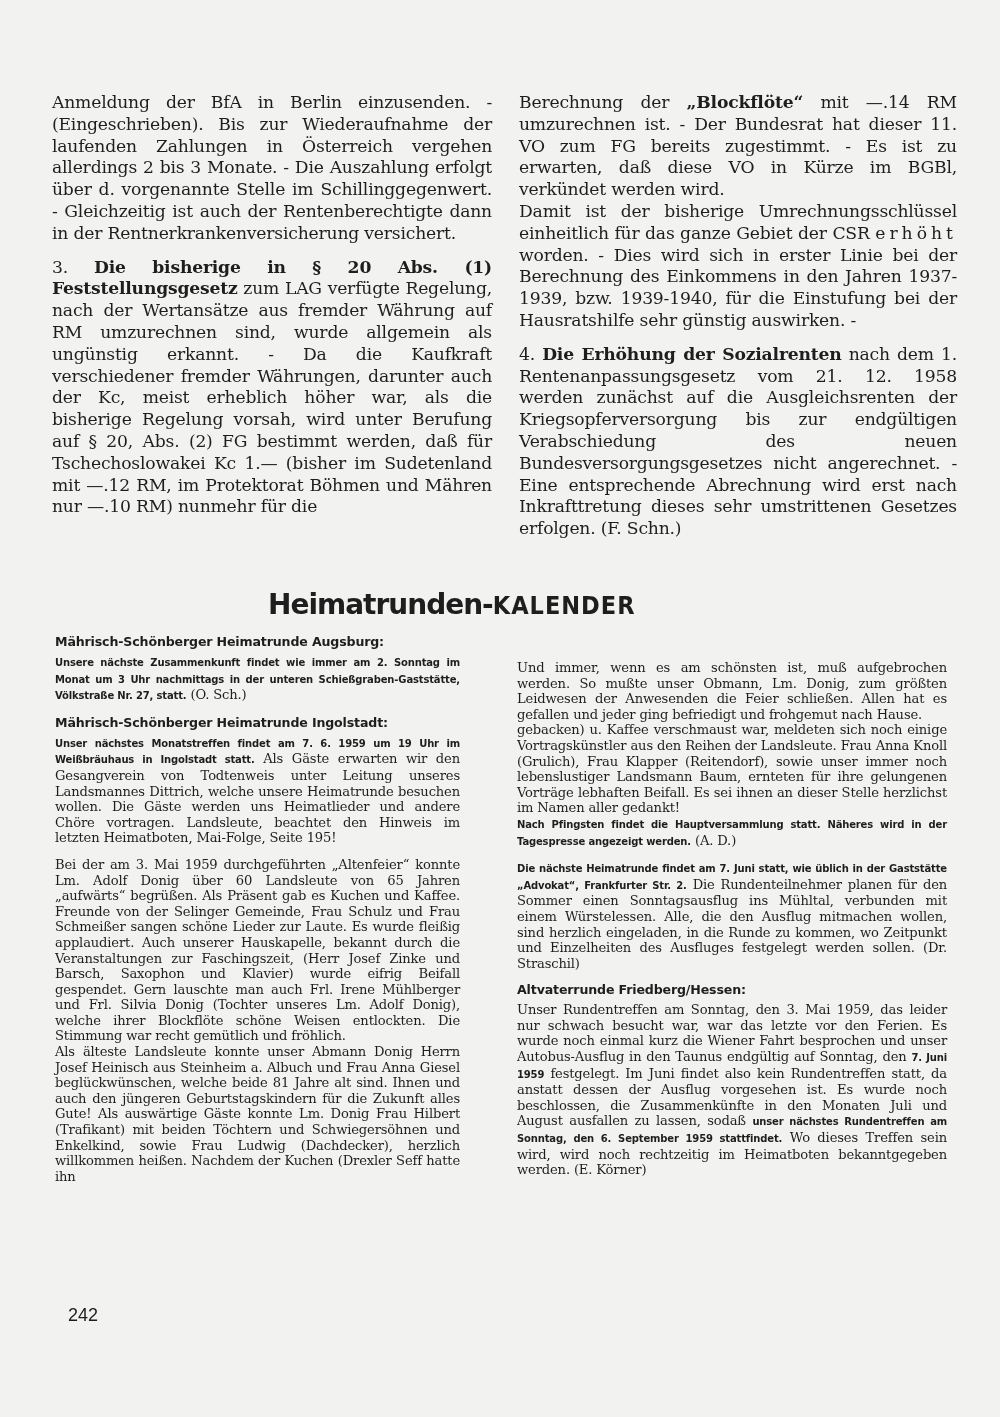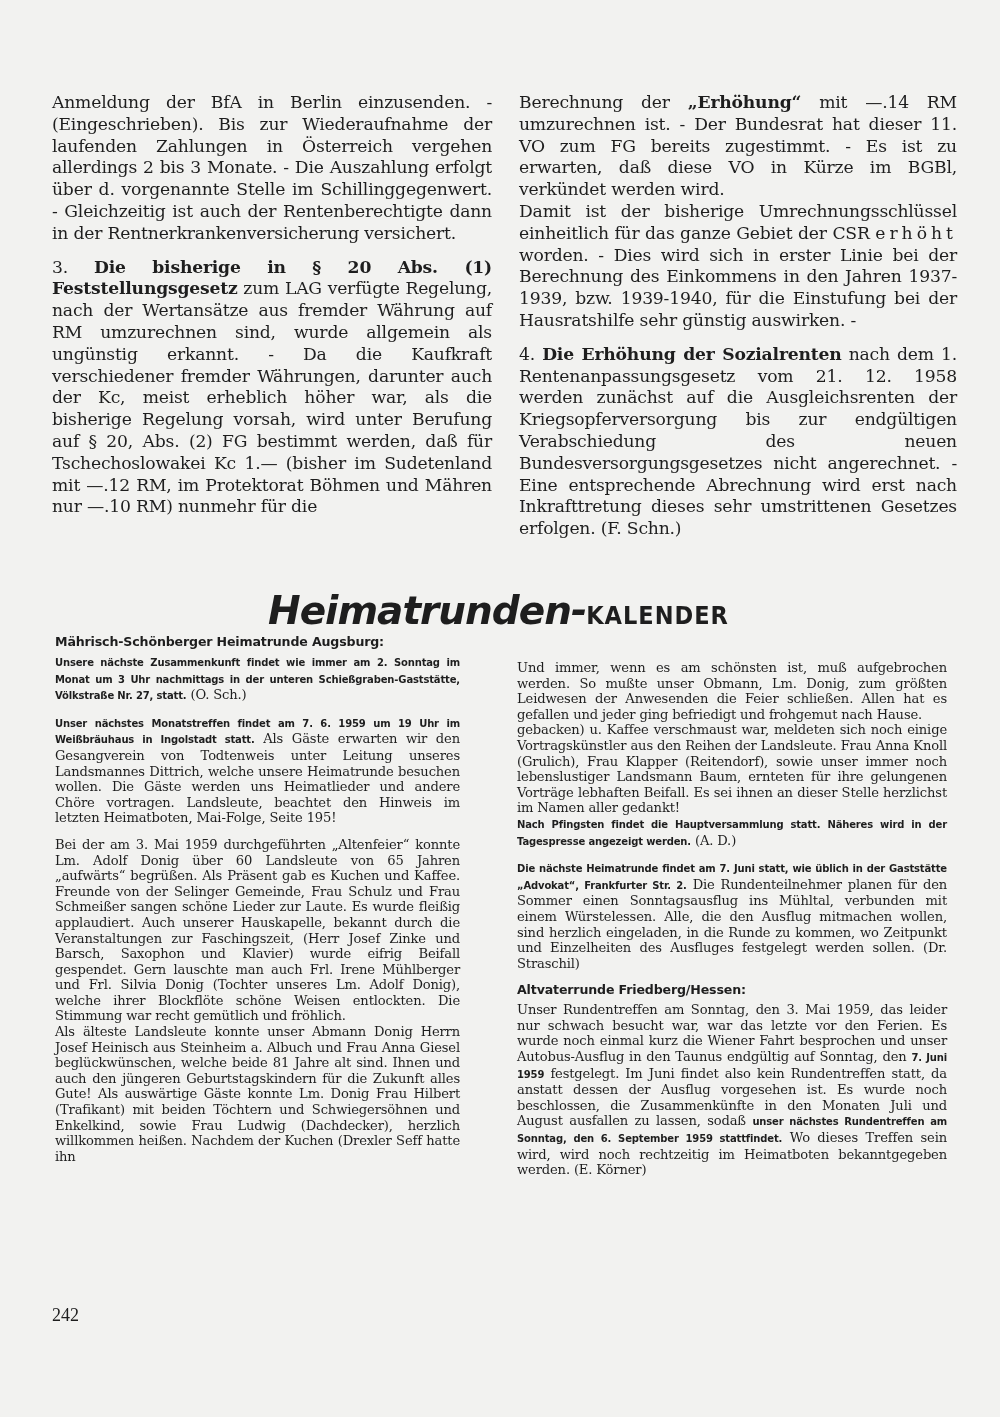--- a/index.html
+++ b/index.html
@@ -26,22 +26,22 @@
   #top-right { left: 519px; top: 92px; width: 438px; }
   .b { font-weight: bold; }
   .spaced { letter-spacing: 4px; }
 
   #heading {
     position: absolute; left: 268px; top: 588px; width: 480px;
     white-space: nowrap;
   }
   #heading .script {
     font-family: "DejaVu Sans", sans-serif;
-    font-style: italic; font-weight: bold;
-    font-size: 39px;
+    font-weight: bold;
+    font-size: 28px;
     letter-spacing: -1px;
   }
   #heading .caps {
     font-family: "DejaVu Sans Condensed", "DejaVu Sans", sans-serif;
     font-weight: bold; font-size: 25px; letter-spacing: 1px;
   }
 
   .cal {
     font-family: "DejaVu Serif", serif;
     font-size: 13.1px;
@@ -55,48 +55,49 @@
   }
   .cal .sb {
     font-family: "DejaVu Sans", sans-serif;
     font-weight: bold; font-size: 10px;
   }
   .cal p { margin: 0; }
   .cal .entry { margin-bottom: 11px; }
   #cal-left { left: 55px; top: 634px; width: 405px; }
   #cal-right { left: 517px; top: 660px; width: 430px; }
   #page-number {
-    position: absolute; left: 52px; top: 1305px;
-    font-family: Liberation Serif, serif; font-size: 18px;
+    position: absolute; left: 68px; top: 1305px;
+    font-family: Liberation Sans, sans-serif; font-size: 18px;
   }
 </style>
 </head>
 <body>
 
 <div id="top-left" class="col serif-top">
   <p>Anmeldung der BfA in Berlin einzusenden. - (Eingeschrieben). Bis zur Wiederaufnahme der laufenden Zahlungen in Österreich vergehen allerdings 2 bis 3 Monate. - Die Auszahlung erfolgt über d. vorgenannte Stelle im Schillinggegenwert. - Gleichzeitig ist auch der Rentenberechtigte dann in der Rentnerkrankenversicherung versichert.</p>
   <p class="gap"><span>3.</span> <span class="b">Die bisherige in § 20 Abs. (1) Feststellungsgesetz</span> <span>zum LAG verfügte Regelung, nach der Wertansätze aus fremder Währung auf RM umzurechnen sind, wurde allgemein als ungünstig erkannt. - Da die Kaufkraft verschiedener fremder Währungen, darunter auch der Kc, meist erheblich höher war, als die bisherige Regelung vorsah, wird unter Berufung auf § 20, Abs. (2) FG bestimmt werden, daß für Tschechoslowakei Kc 1.— (bisher im Sudetenland mit —.12 RM, im Protektorat Böhmen und Mähren nur —.10 RM) nunmehr für die</span></p>
 </div>
 
 <div id="top-right" class="col serif-top">
-  <p><span>Berechnung der</span> <span class="b">„Erhöhung“</span> <span>mit —.14 RM umzurechnen ist. - Der Bundesrat hat dieser 11. VO zum FG bereits zugestimmt. - Es ist zu erwarten, daß diese VO in Kürze im BGBl, verkündet werden wird.</span></p>
+  <p><span>Berechnung der</span> <span class="b">„Blockflöte“</span> <span>mit —.14 RM umzurechnen ist. - Der Bundesrat hat dieser 11. VO zum FG bereits zugestimmt. - Es ist zu erwarten, daß diese VO in Kürze im BGBl, verkündet werden wird.</span></p>
   <p><span>Damit ist der bisherige Umrechnungsschlüssel einheitlich für das ganze Gebiet der CSR</span> <span class="spaced">erhöht</span> <span>worden. - Dies wird sich in erster Linie bei der Berechnung des Einkommens in den Jahren 1937-1939, bzw. 1939-1940, für die Einstufung bei der Hausratshilfe sehr günstig auswirken. -</span></p>
   <p class="gap"><span>4.</span> <span class="b">Die Erhöhung der Sozialrenten</span> <span>nach dem 1. Rentenanpassungsgesetz vom 21. 12. 1958 werden zunächst auf die Ausgleichsrenten der Kriegsopferversorgung bis zur endgültigen Verabschiedung des neuen Bundesversorgungsgesetzes nicht angerechnet. - Eine entsprechende Abrechnung wird erst nach Inkrafttretung dieses sehr umstrittenen Gesetzes erfolgen. (F. Schn.)</span></p>
 </div>
 
 <div id="heading">
   <span class="script">Heimatrunden-</span><span class="caps">KALENDER</span>
 </div>
 
 <div id="cal-left" class="col cal">
   <div class="entry">
     <h3>Mährisch-Schönberger Heimatrunde Augsburg:</h3>
     <p><span class="sb">Unsere nächste Zusammenkunft findet wie immer am 2. Sonntag im Monat um 3 Uhr nachmittags in der unteren Schießgraben-Gaststätte, Völkstraße Nr. 27, statt.</span> <span>(O. Sch.)</span></p>
   </div>
   <div class="entry">
+    <h3>Mährisch-Schönberger Heimatrunde Ingolstadt:</h3>
     <p><span class="sb">Unser nächstes Monatstreffen findet am 7. 6. 1959 um 19 Uhr im Weißbräuhaus in Ingolstadt statt.</span> <span>Als Gäste erwarten wir den Gesangverein von Todtenweis unter Leitung unseres Landsmannes Dittrich, welche unsere Heimatrunde besuchen wollen. Die Gäste werden uns Heimatlieder und andere Chöre vortragen. Landsleute, beachtet den Hinweis im letzten Heimatboten, Mai-Folge, Seite 195!</span></p>
   </div>
   <div class="entry">
     <p>Bei der am 3. Mai 1959 durchgeführten „Altenfeier“ konnte Lm. Adolf Donig über 60 Landsleute von 65 Jahren „aufwärts“ begrüßen. Als Präsent gab es Kuchen und Kaffee. Freunde von der Selinger Gemeinde, Frau Schulz und Frau Schmeißer sangen schöne Lieder zur Laute. Es wurde fleißig applaudiert. Auch unserer Hauskapelle, bekannt durch die Veranstaltungen zur Faschingszeit, (Herr Josef Zinke und Barsch, Saxophon und Klavier) wurde eifrig Beifall gespendet. Gern lauschte man auch Frl. Irene Mühlberger und Frl. Silvia Donig (Tochter unseres Lm. Adolf Donig), welche ihrer Blockflöte schöne Weisen entlockten. Die Stimmung war recht gemütlich und fröhlich.</p>
     <p>Als älteste Landsleute konnte unser Abmann Donig Herrn Josef Heinisch aus Steinheim a. Albuch und Frau Anna Giesel beglückwünschen, welche beide 81 Jahre alt sind. Ihnen und auch den jüngeren Geburtstagskindern für die Zukunft alles Gute! Als auswärtige Gäste konnte Lm. Donig Frau Hilbert (Trafikant) mit beiden Töchtern und Schwiegersöhnen und Enkelkind, sowie Frau Ludwig (Dachdecker), herzlich willkommen heißen. Nachdem der Kuchen (Drexler Seff hatte ihn</p>
   </div>
 </div>
 
 <div id="cal-right" class="col cal">
   <div class="entry">

